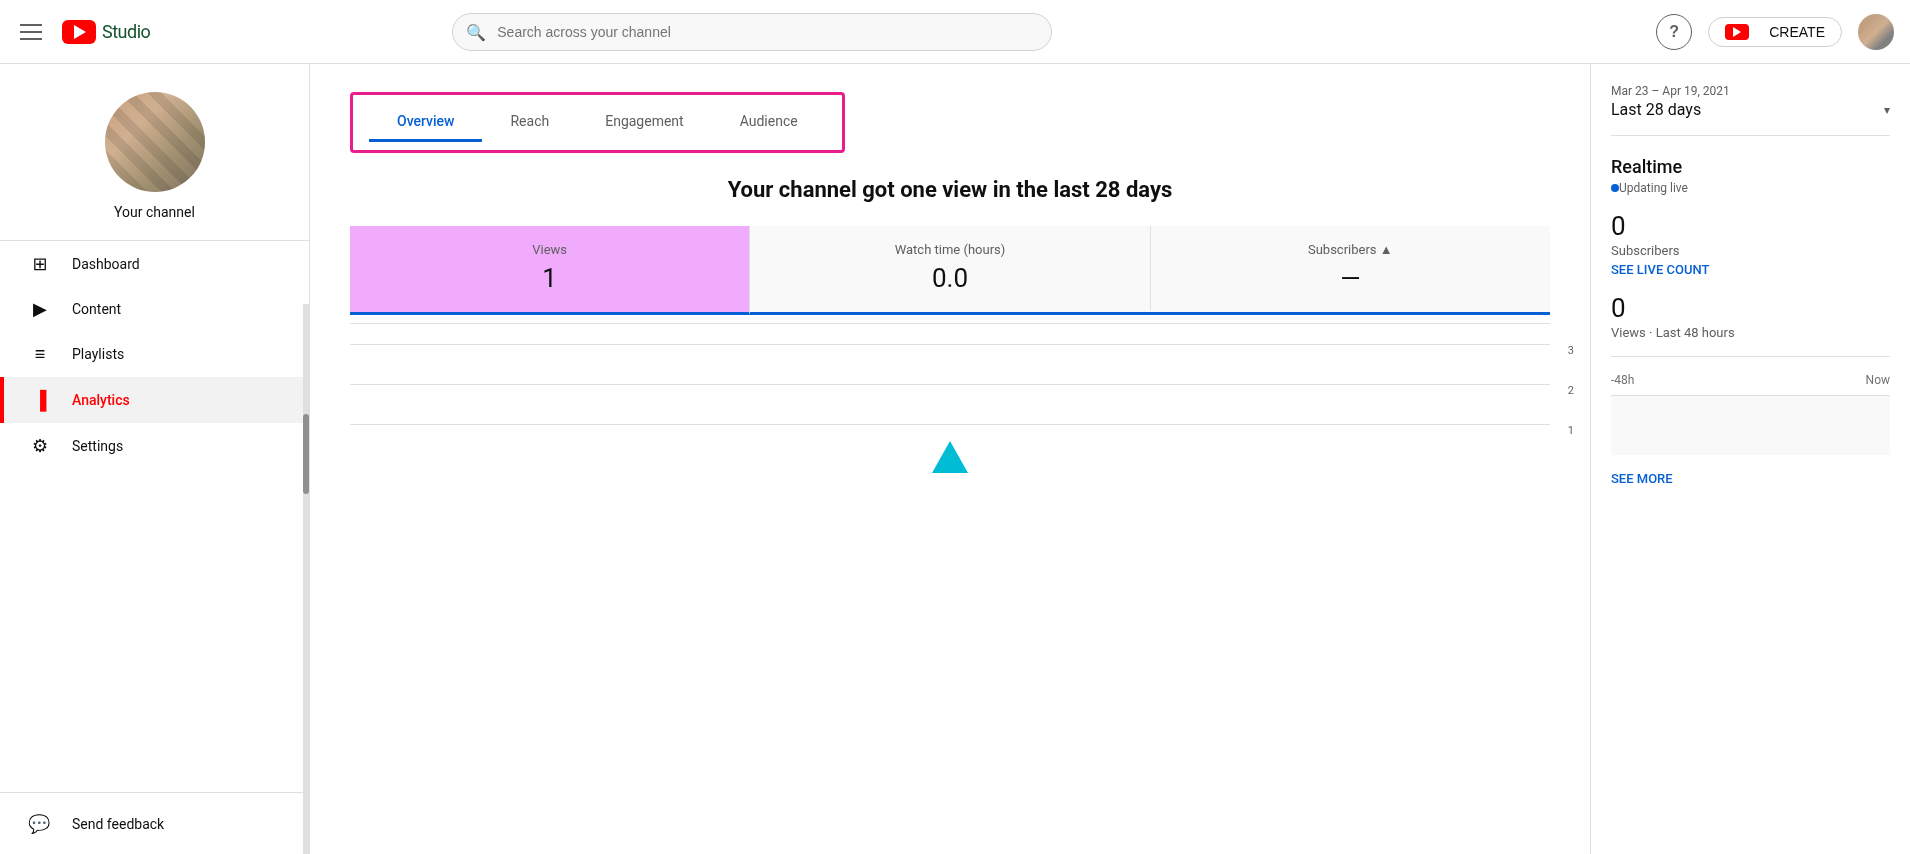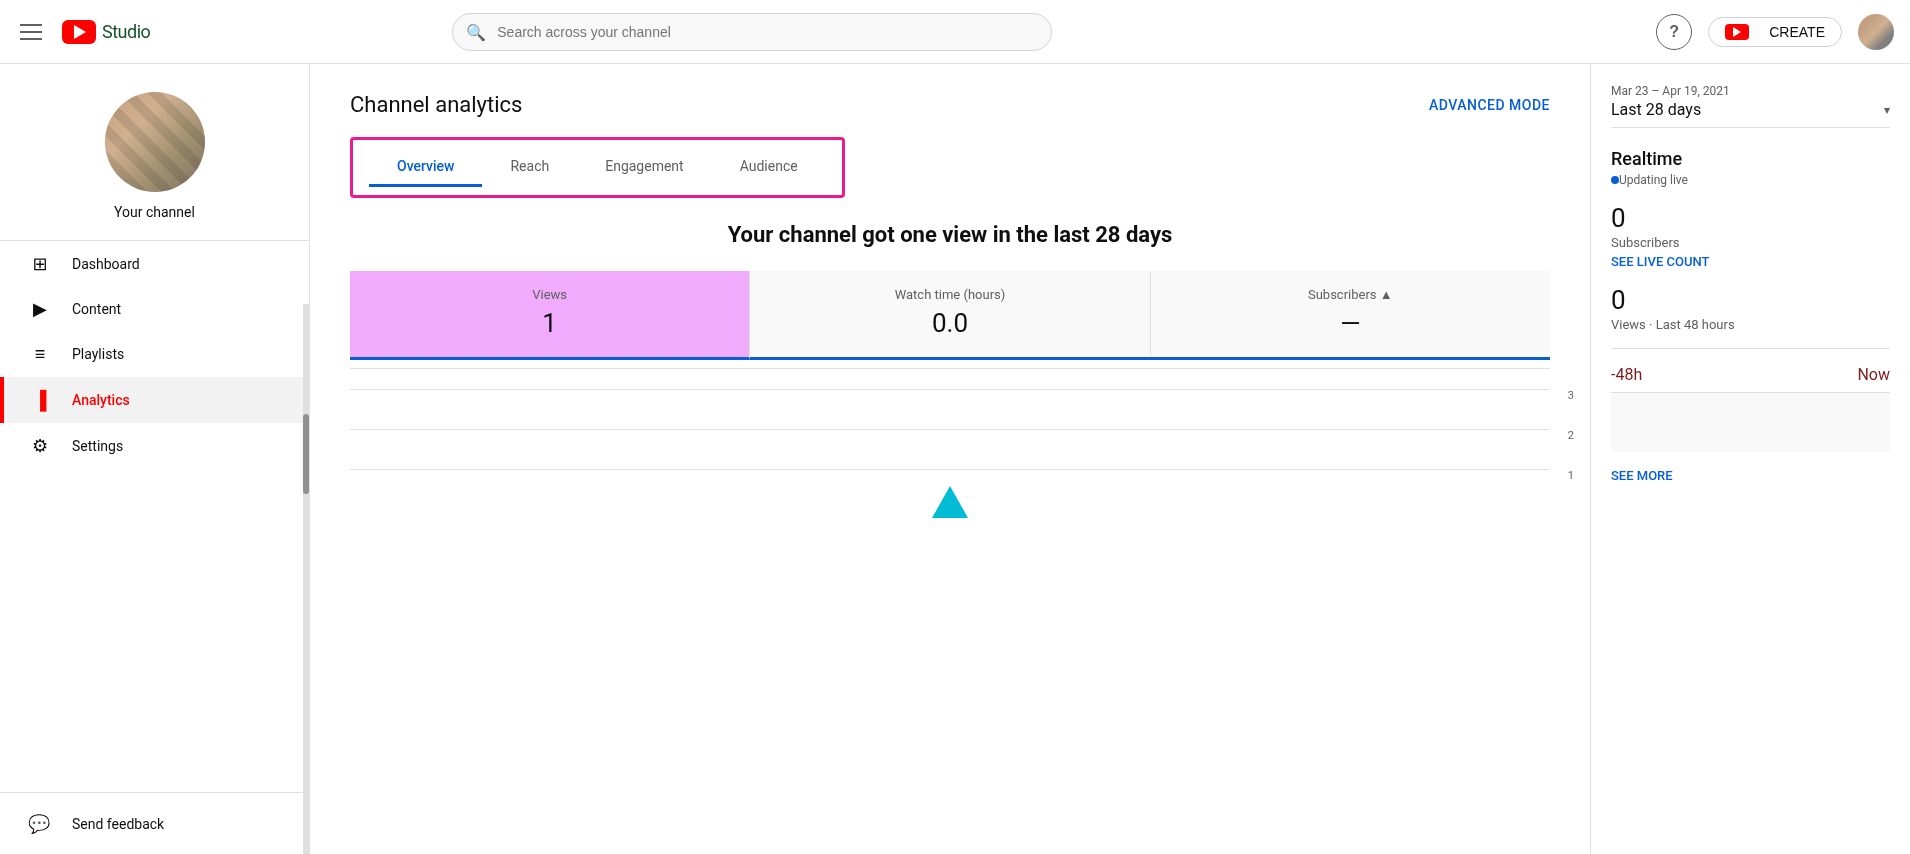--- a/index.html
+++ b/index.html
@@ -270,21 +270,21 @@
       min-width: 320px;
       border-left: 1px solid #e0e0e0;
       background: #fff;
       padding: 20px;
     }
     .date-range-label { font-size: 12px; color: #606060; margin-bottom: 2px; }
     .date-range-selector {
       display: flex; align-items: center; justify-content: space-between;
       font-size: 16px; font-weight: 400;
       border-bottom: 1px solid #e0e0e0;
-      padding-bottom: 8px;
+      padding-bottom: 16px;
       margin-bottom: 20px;
       cursor: pointer;
     }
     .chevron-down { font-size: 12px; color: #606060; }
 
     .realtime-section { margin-bottom: 20px; }
     .realtime-title { font-size: 18px; font-weight: 500; margin-bottom: 4px; }
     .updating-live {
       display: flex; align-items: center; 
       font-size: 12px; color: #606060; margin-bottom: 16px;
@@ -293,21 +293,21 @@
 
     .stat-block { margin-bottom: 16px; }
     .stat-number { font-size: 26px; font-weight: 400; margin-bottom: 2px; }
     .stat-label { font-size: 13px; color: #606060; margin-bottom: 4px; }
     .see-link { font-size: 13px; font-weight: 500; color: #065fd4; cursor: pointer; }
 
     .divider { border: none; border-top: 1px solid #e0e0e0; margin: 16px 0; }
 
     .time-axis {
       display: flex; justify-content: space-between;
-      font-size: 16px; color: #7f1d1d;
+      font-size: 12px; color: #737373;
       margin-bottom: 8px;
     }
 
     .views-chart-mini {
       height: 60px;
       background: #f9f9f9;
       border-top: 1px solid #e0e0e0;
       position: relative;
       margin-bottom: 16px;
     }
@@ -384,24 +384,20 @@
         <span class="nav-label">Send feedback</span>
       </div>
     </div>
 
     <div class="sidebar-scroll-track">
       <div class="sidebar-scroll-thumb"></div>
     </div>
   </aside>
 
   <main class="content-area">
-    <div class="content-header">
-      <h1 class="page-title">Channel analytics</h1>
-      <span class="advanced-mode-link">ADVANCED MODE</span>
-    </div>
 
     <div class="tabs-wrapper">
       <div class="tab active">Overview</div>
       <div class="tab">Reach</div>
       <div class="tab">Engagement</div>
       <div class="tab">Audience</div>
     </div>
 
     <div class="summary-text">Your channel got one view in the last 28 days</div>
 

